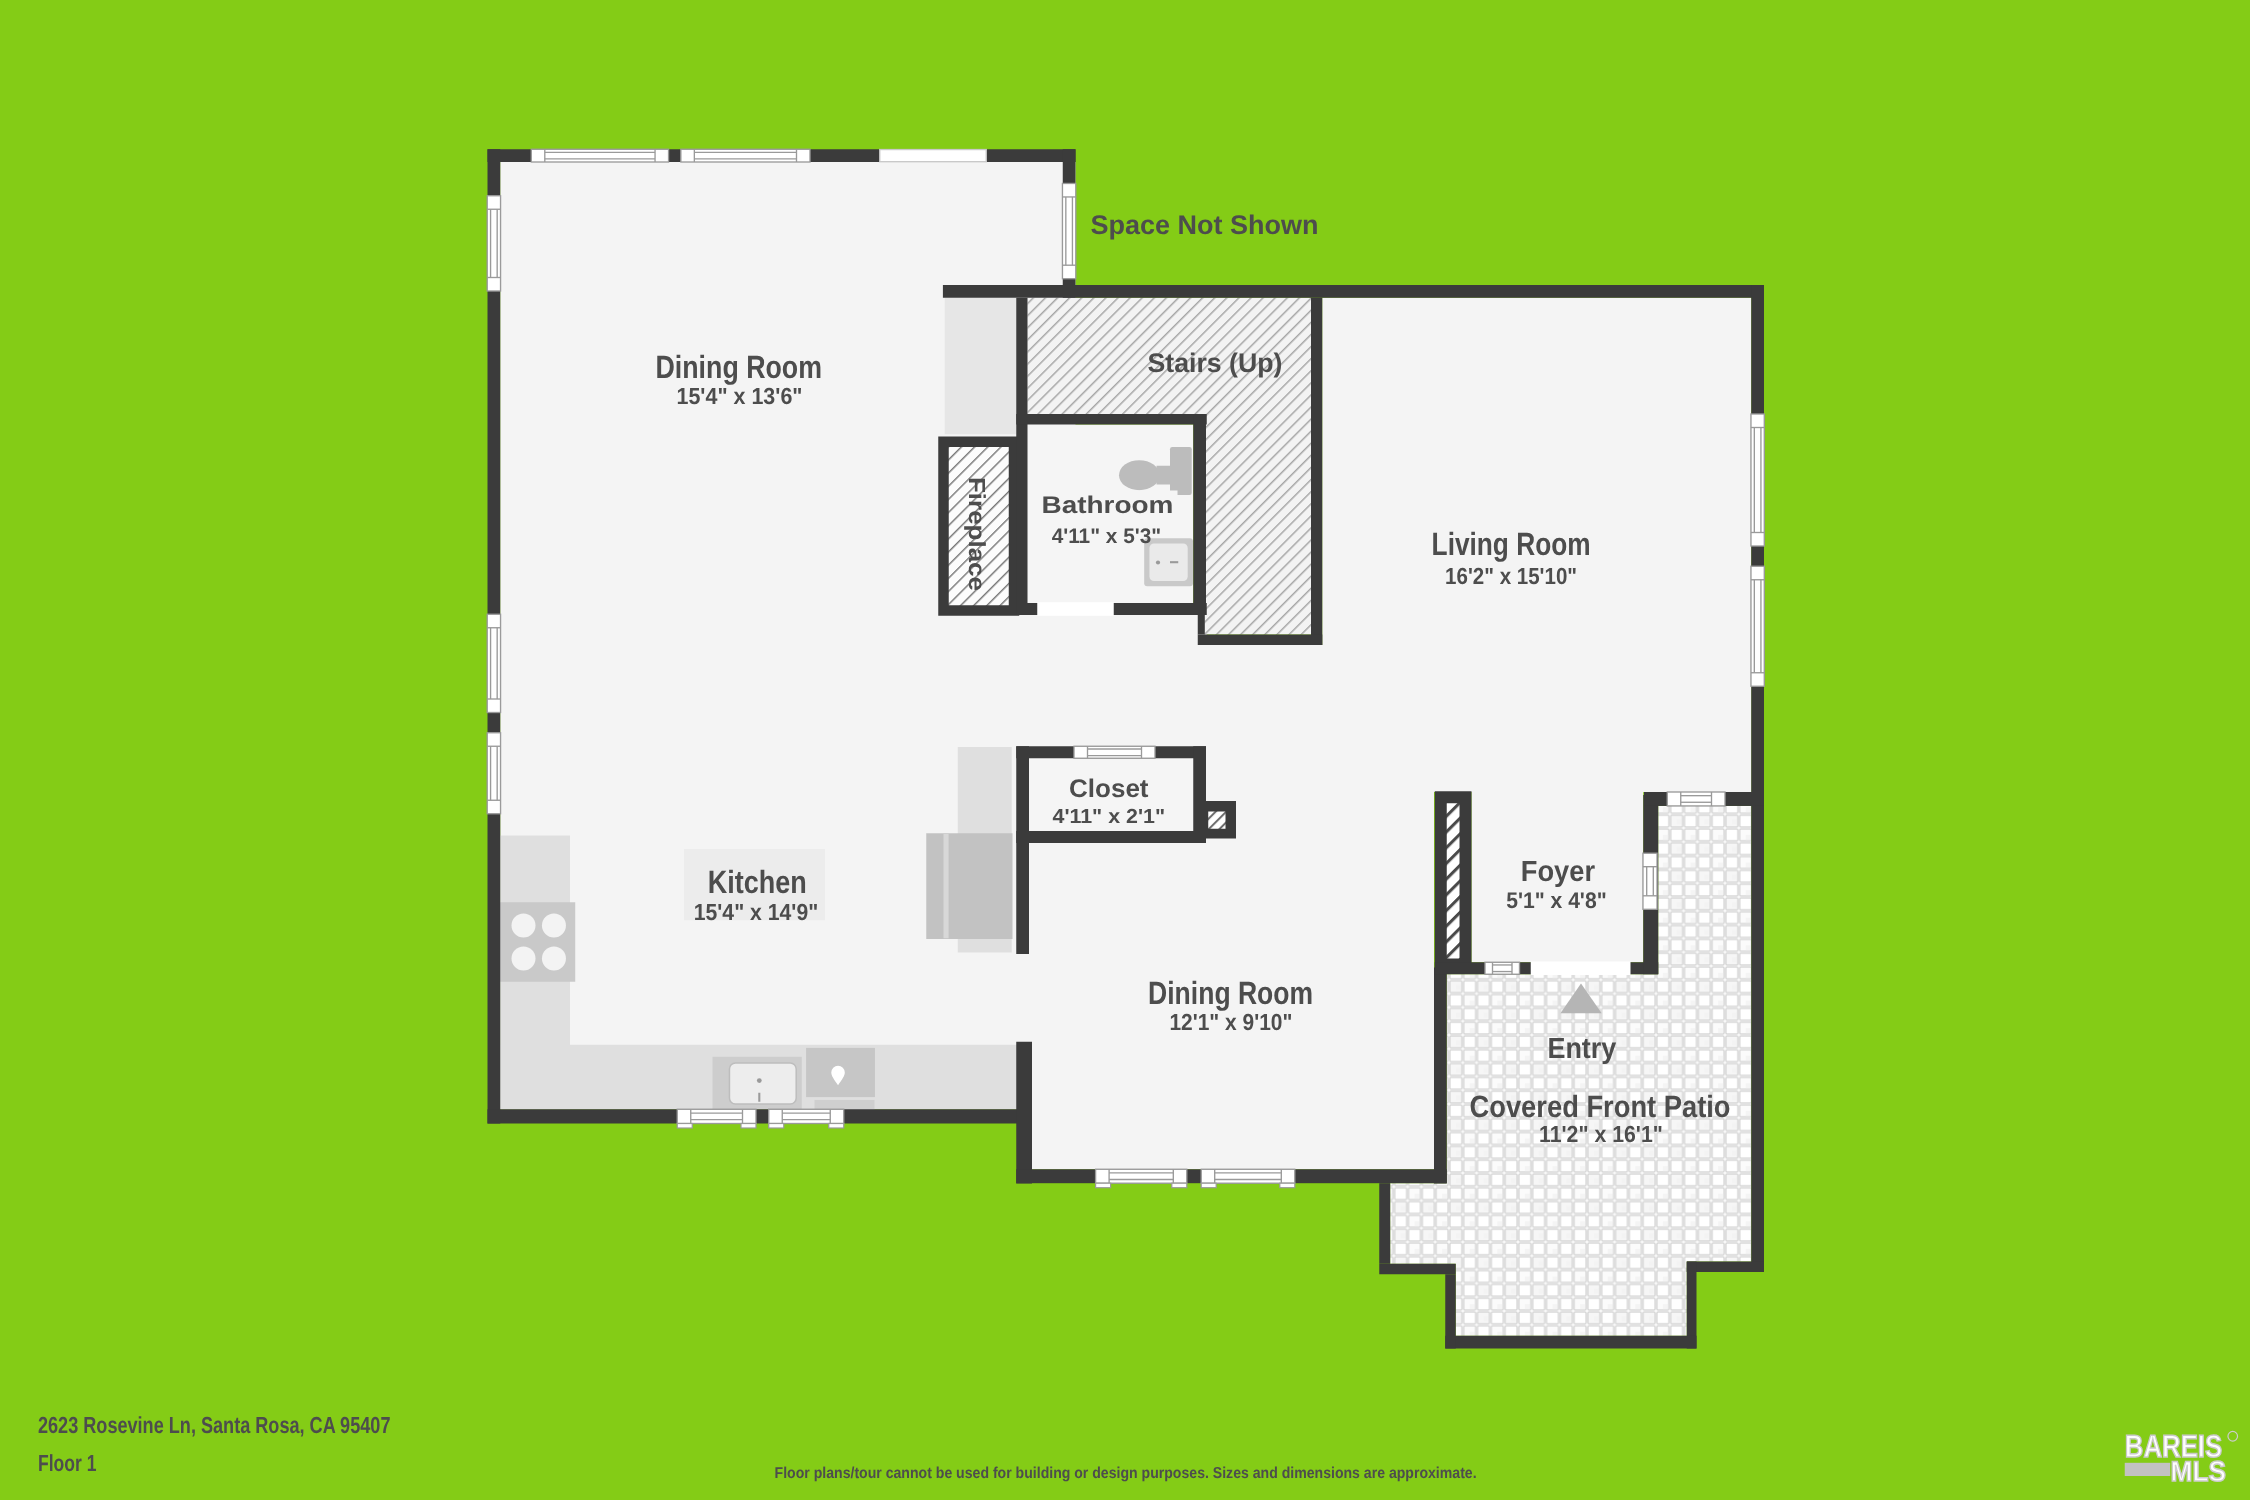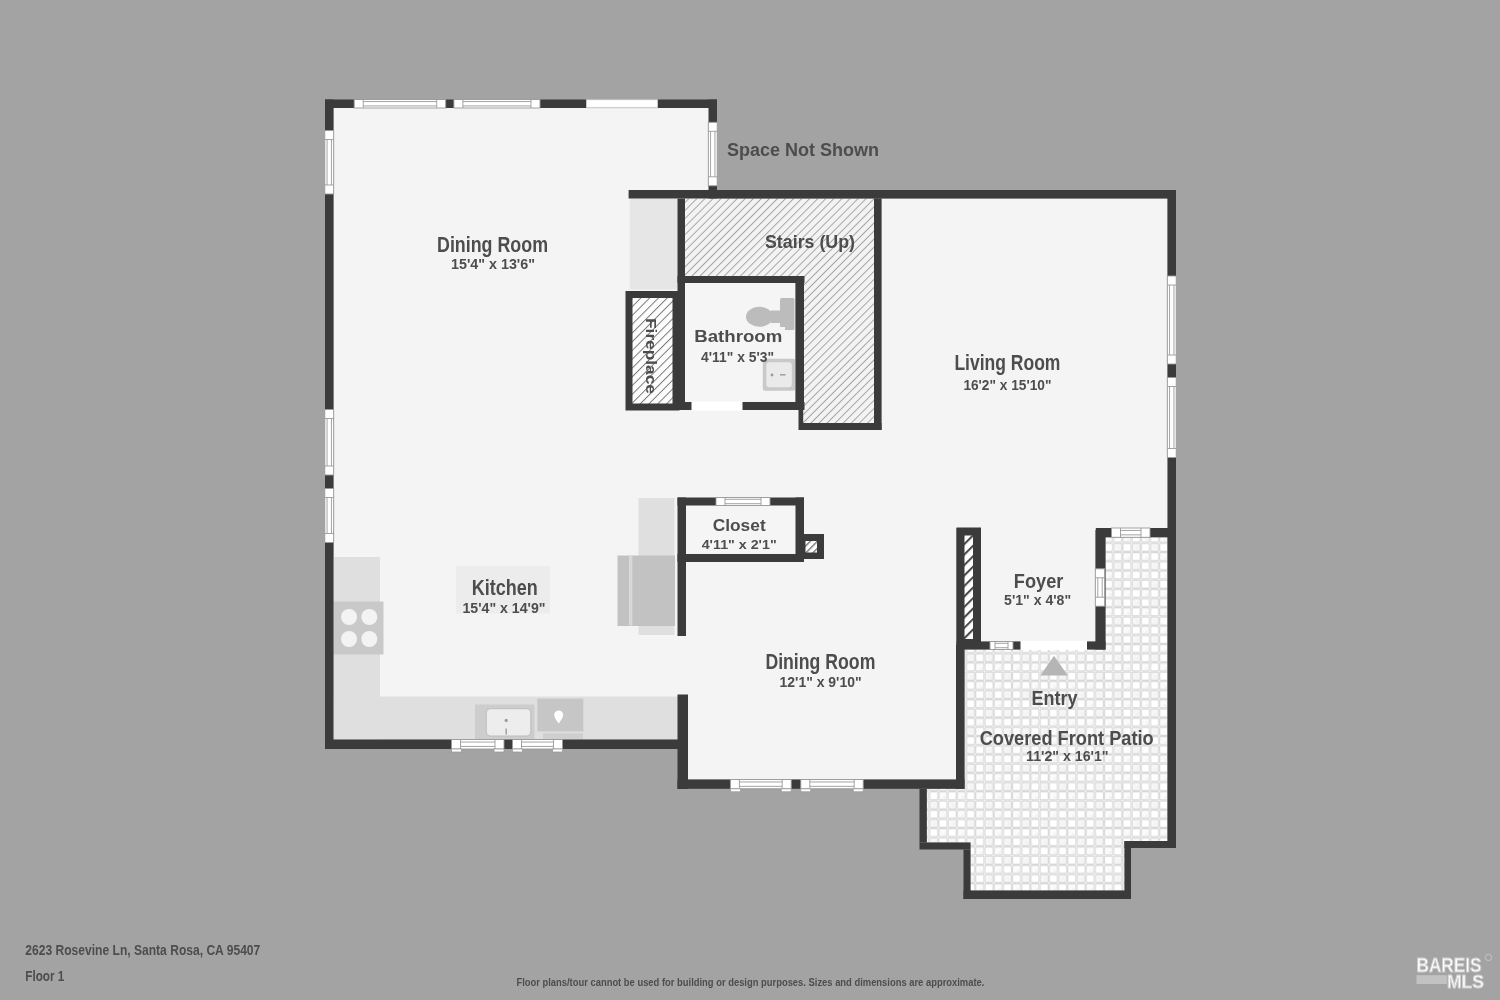--- a/index.html
+++ b/index.html
@@ -1,16 +1,16 @@
 <!DOCTYPE html>
 <html><head>
 <meta charset="utf-8">
 <style>
 html,body{margin:0;padding:0;background:#ffffff;}
-#page{position:relative;width:1500px;height:1000px;background:#a3a3a3;overflow:hidden;text-decoration:underline;}
+#page{position:relative;width:1500px;height:1000px;background:#84cc16;overflow:hidden;text-decoration:underline;}
 text{font-family:"Liberation Sans",sans-serif;font-weight:bold;fill:#4d4d4d;}
 </style>
 </head>
 <body>
 <div id="page">
 <svg width="1500" height="1000" viewBox="0 0 1500 1000">
 <defs>
 <pattern id="pstair" width="5.7" height="5.7" patternUnits="userSpaceOnUse" patternTransform="rotate(45)">
  <rect width="5.7" height="5.7" fill="#f3f3f3"></rect>
  <line x1="0.5" y1="0" x2="0.5" y2="5.7" stroke="#a3a3a3" stroke-width="0.95"></line>

